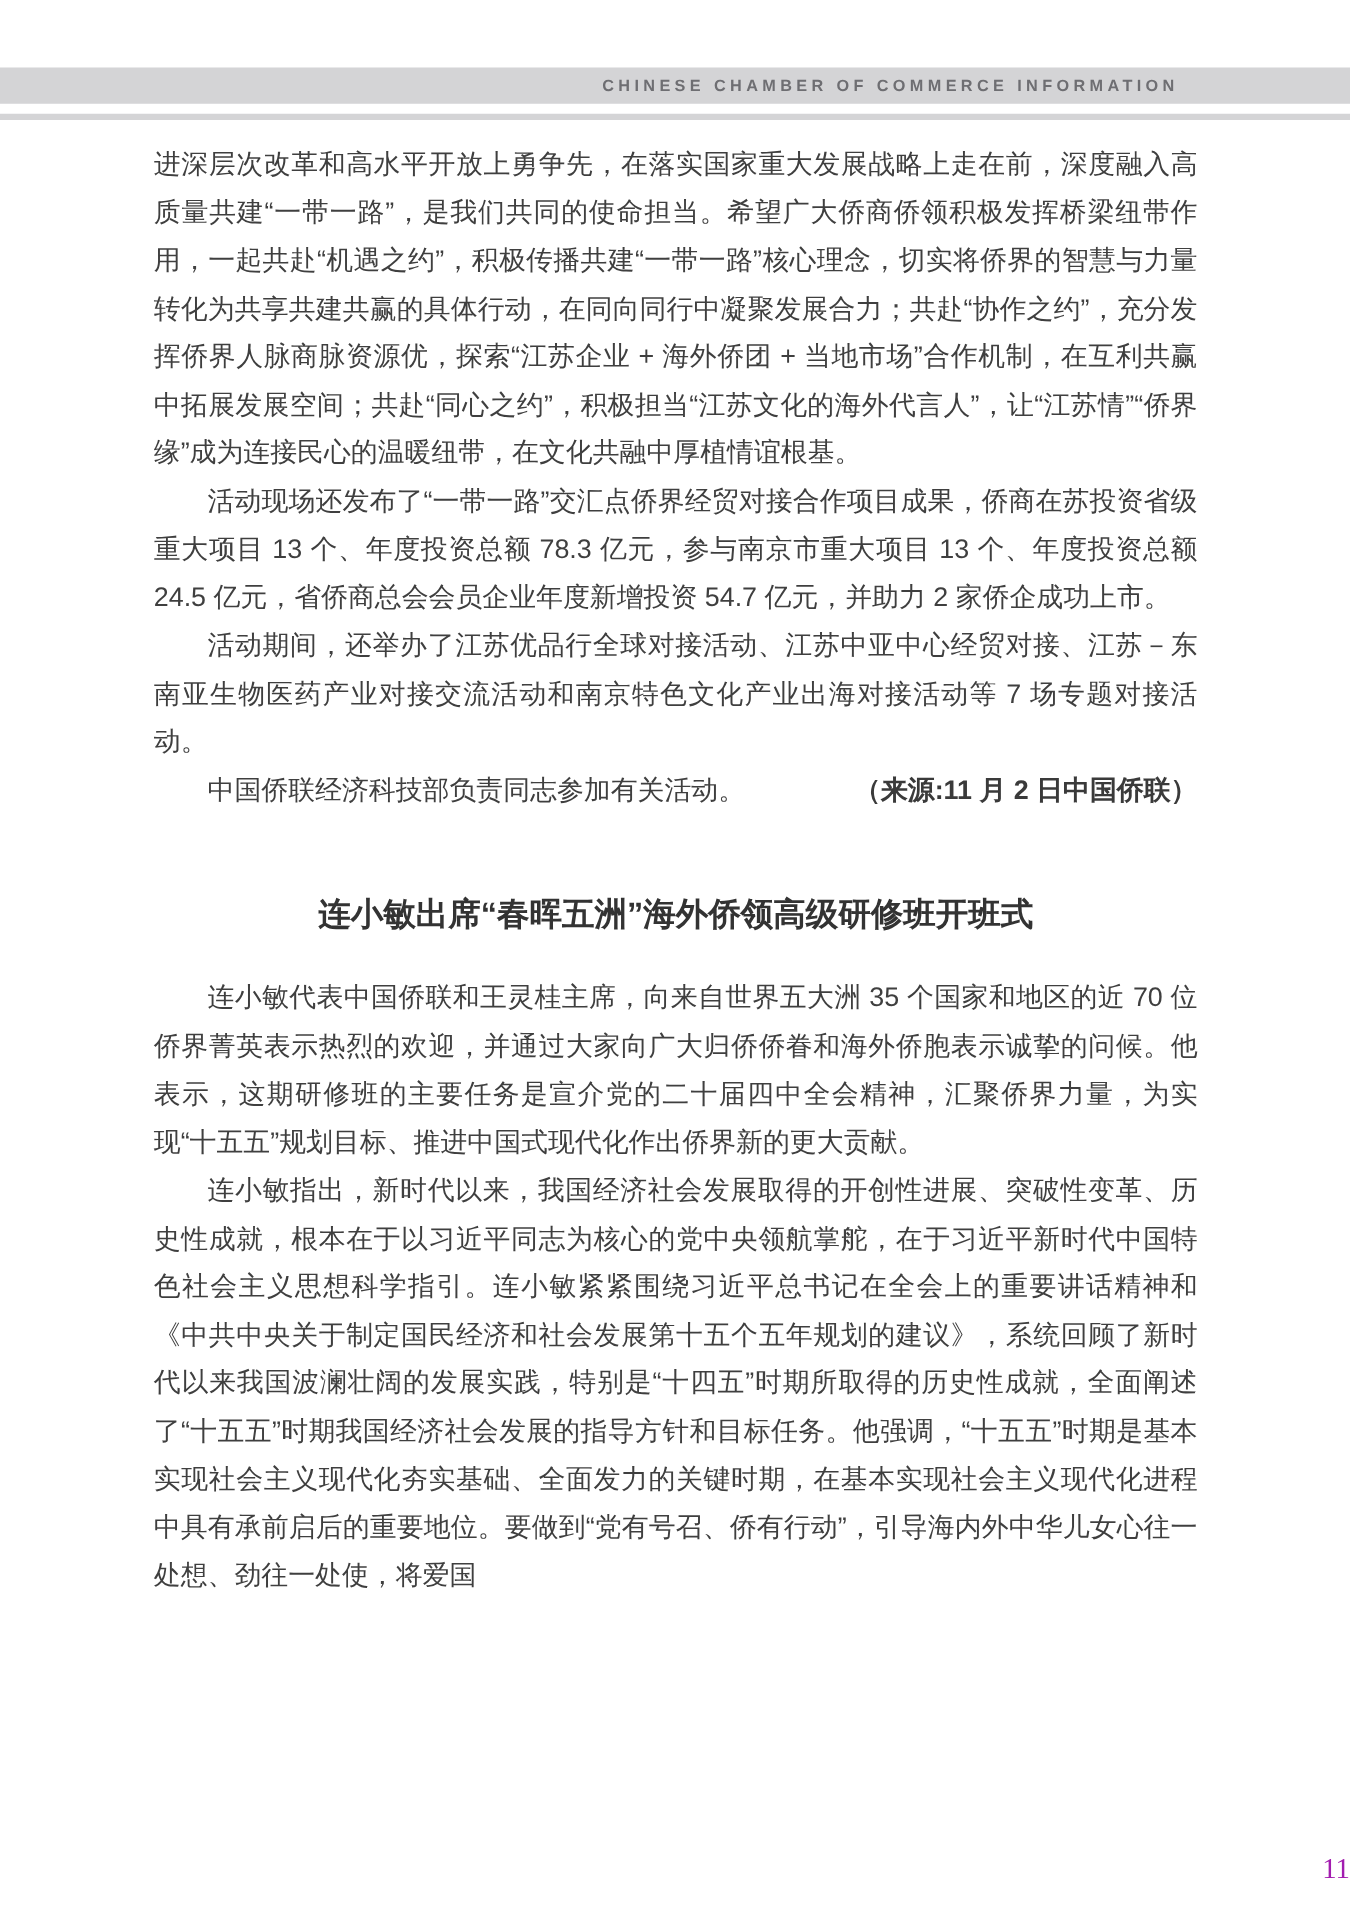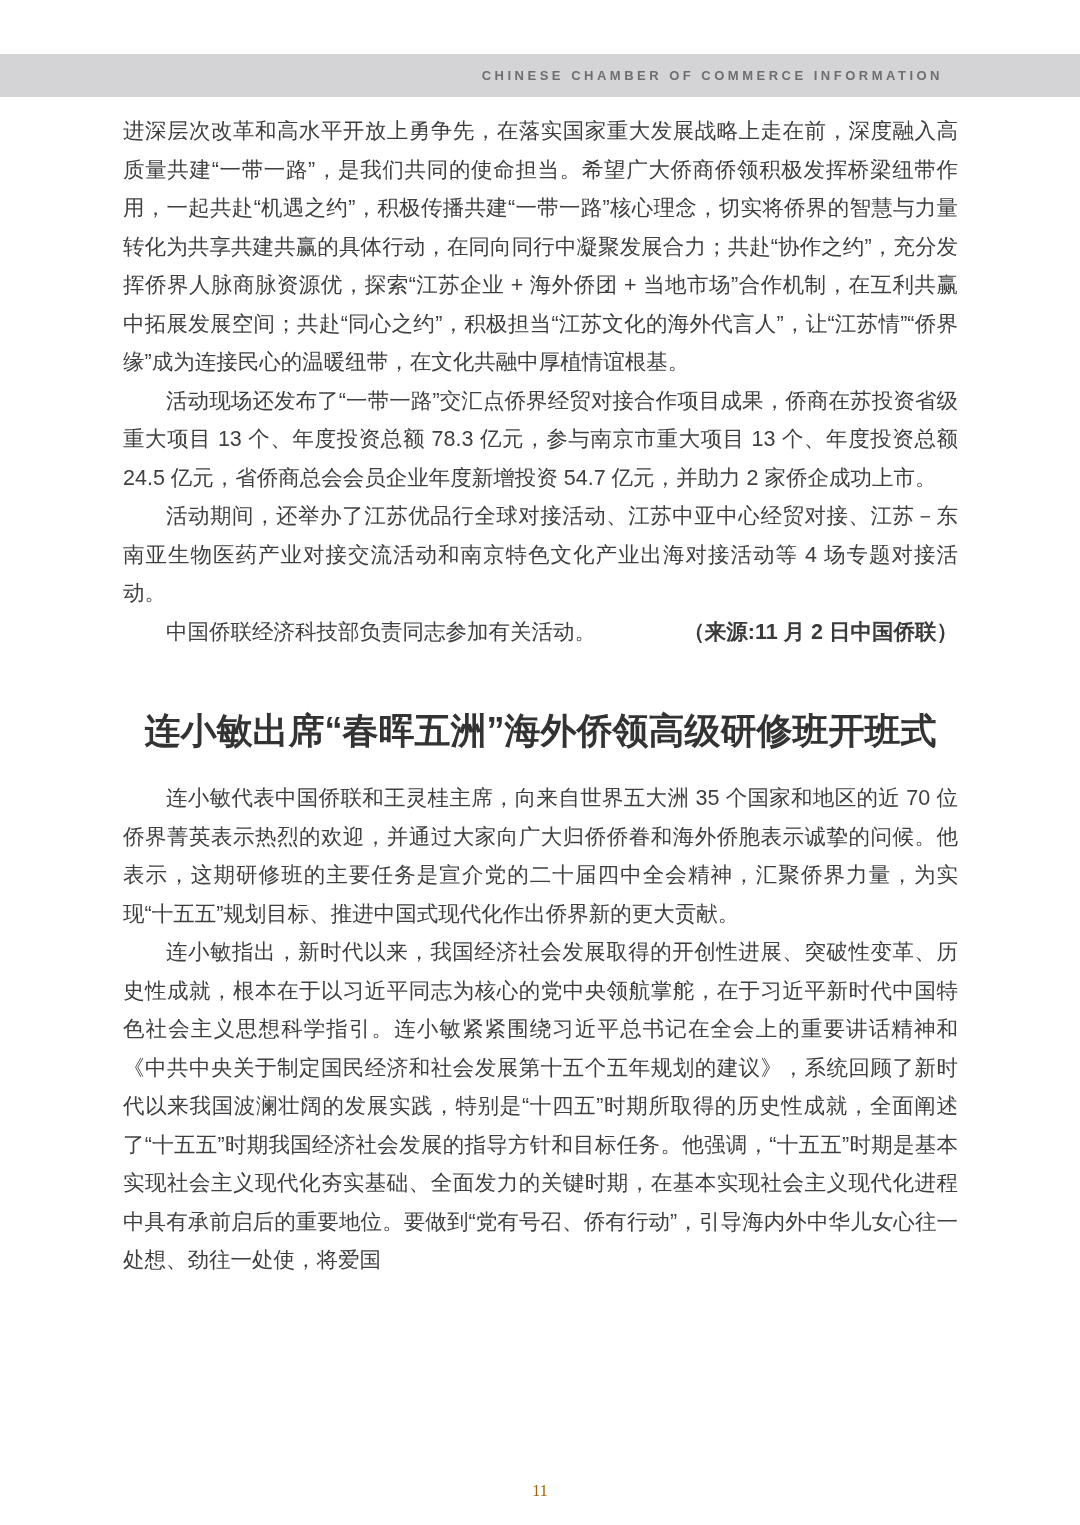--- a/index.html
+++ b/index.html
@@ -7,21 +7,21 @@
     position:relative;
     width:1080px;
     height:1525px;
     background:#ffffff;
     overflow:hidden;
     font-family:"Liberation Sans","DejaVu Sans",sans-serif;
   }
   
   .band-main{
     position:absolute;
-    top:54px;left:0;right:0;height:43px;
+    top:54px;left:0;right:0;height:29px;
     background:#d4d4d6;
     display:flex;align-items:center;justify-content:flex-end;
     padding-right:137px;box-sizing:border-box;
   }
   .band-text{
     font-size:13px;
     font-weight:700;
     letter-spacing:3.5px;
     color:#6e6e72;
     white-space:nowrap;
@@ -56,52 +56,52 @@
     padding-left:2em;
     white-space:nowrap;
   }
   .source-row .source{
     font-weight:700;
     color:#3a3a3a;
     white-space:nowrap;
   }
   .article-title{
     margin:58px 0 26px 0;
-    font-size:36px;
+    font-size:26px;
     line-height:44px;
     font-weight:700;
     color:#333333;
     text-align:center;
     text-indent:0;
   }
   .page-number{
     position:absolute;
     left:0;right:0;
     top:1482px;
-    text-align:center;
+    text-align:right;
     font-family:"Liberation Serif","DejaVu Serif",serif;
-    font-size:16px;
-    color:#a16207;
+    font-size:23px;
+    color:#a21caf;
   }
 </style>
 </head>
 <body>
 
 <div class="page">
 
   <div class="band-main">
     <span class="band-text">CHINESE CHAMBER OF COMMERCE INFORMATION</span>
   </div>
   <div class="band-thin"></div>
 
   <div class="content">
 
     <p class="no-indent">进深层次改革和高水平开放上勇争先，在落实国家重大发展战略上走在前，深度融入高质量共建“一带一路”，是我们共同的使命担当。希望广大侨商侨领积极发挥桥梁纽带作用，一起共赴“机遇之约”，积极传播共建“一带一路”核心理念，切实将侨界的智慧与力量转化为共享共建共赢的具体行动，在同向同行中凝聚发展合力；共赴“协作之约”，充分发挥侨界人脉商脉资源优，探索“江苏企业 + 海外侨团 + 当地市场”合作机制，在互利共赢中拓展发展空间；共赴“同心之约”，积极担当“江苏文化的海外代言人”，让“江苏情”“侨界缘”成为连接民心的温暖纽带，在文化共融中厚植情谊根基。</p>
     <p>活动现场还发布了“一带一路”交汇点侨界经贸对接合作项目成果，侨商在苏投资省级重大项目 13 个、年度投资总额 78.3 亿元，参与南京市重大项目 13 个、年度投资总额 24.5 亿元，省侨商总会会员企业年度新增投资 54.7 亿元，并助力 2 家侨企成功上市。</p>
-    <p>活动期间，还举办了江苏优品行全球对接活动、江苏中亚中心经贸对接、江苏－东南亚生物医药产业对接交流活动和南京特色文化产业出海对接活动等 4 场专题对接活动。</p>
+    <p>活动期间，还举办了江苏优品行全球对接活动、江苏中亚中心经贸对接、江苏－东南亚生物医药产业对接交流活动和南京特色文化产业出海对接活动等 7 场专题对接活动。</p>
 
     <div class="source-row">
       <span class="closing">中国侨联经济科技部负责同志参加有关活动。</span>
       <span class="source">（来源:11 月 2 日中国侨联）</span>
     </div>
 
     <h2 class="article-title">连小敏出席“春晖五洲”海外侨领高级研修班开班式</h2>
 
     <p>连小敏代表中国侨联和王灵桂主席，向来自世界五大洲 35 个国家和地区的近 70 位侨界菁英表示热烈的欢迎，并通过大家向广大归侨侨眷和海外侨胞表示诚挚的问候。他表示，这期研修班的主要任务是宣介党的二十届四中全会精神，汇聚侨界力量，为实现“十五五”规划目标、推进中国式现代化作出侨界新的更大贡献。</p>
     <p>连小敏指出，新时代以来，我国经济社会发展取得的开创性进展、突破性变革、历史性成就，根本在于以习近平同志为核心的党中央领航掌舵，在于习近平新时代中国特色社会主义思想科学指引。连小敏紧紧围绕习近平总书记在全会上的重要讲话精神和《中共中央关于制定国民经济和社会发展第十五个五年规划的建议》，系统回顾了新时代以来我国波澜壮阔的发展实践，特别是“十四五”时期所取得的历史性成就，全面阐述了“十五五”时期我国经济社会发展的指导方针和目标任务。他强调，“十五五”时期是基本实现社会主义现代化夯实基础、全面发力的关键时期，在基本实现社会主义现代化进程中具有承前启后的重要地位。要做到“党有号召、侨有行动”，引导海内外中华儿女心往一处想、劲往一处使，将爱国</p>

